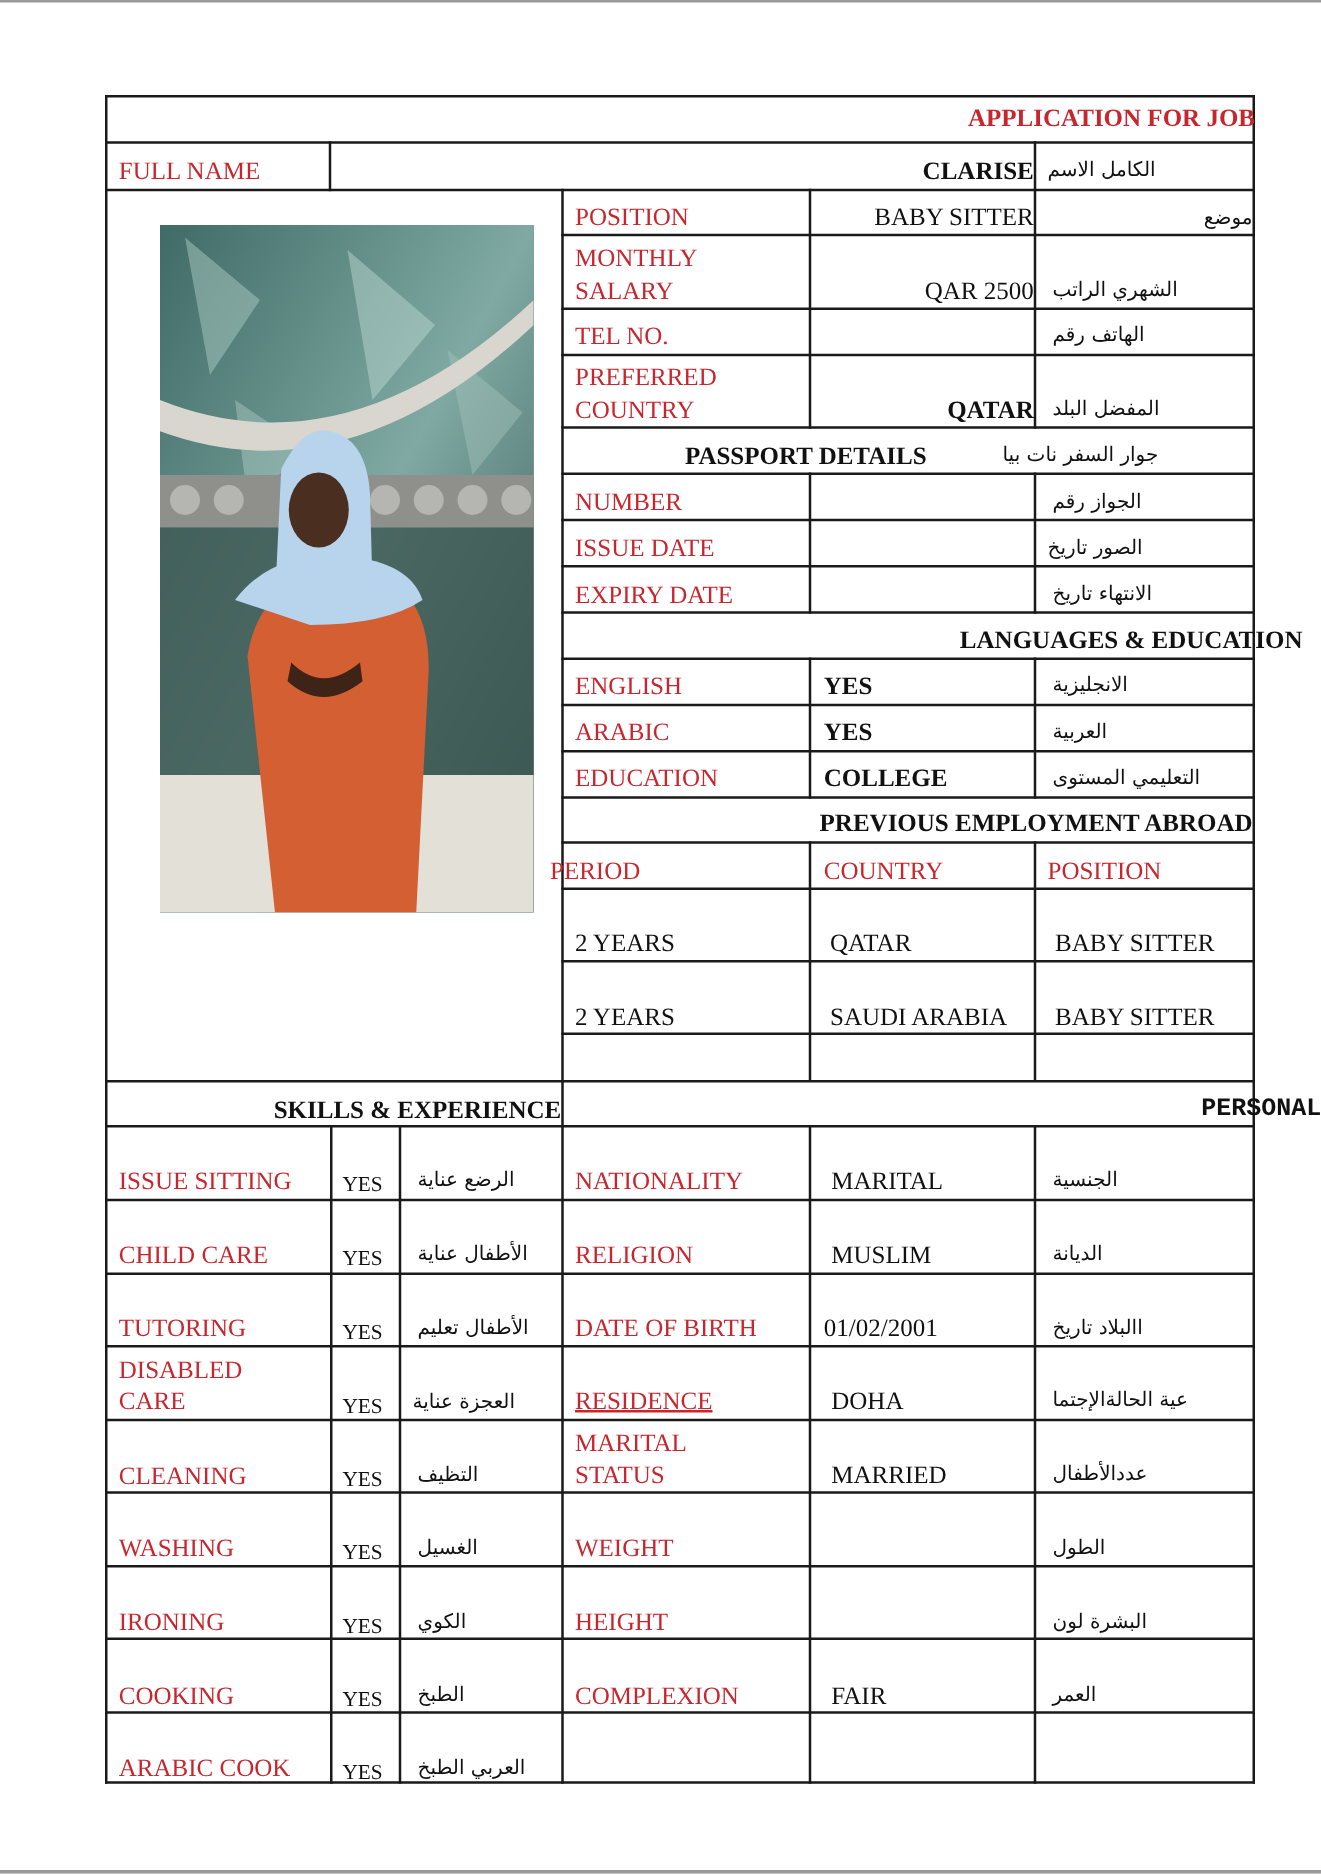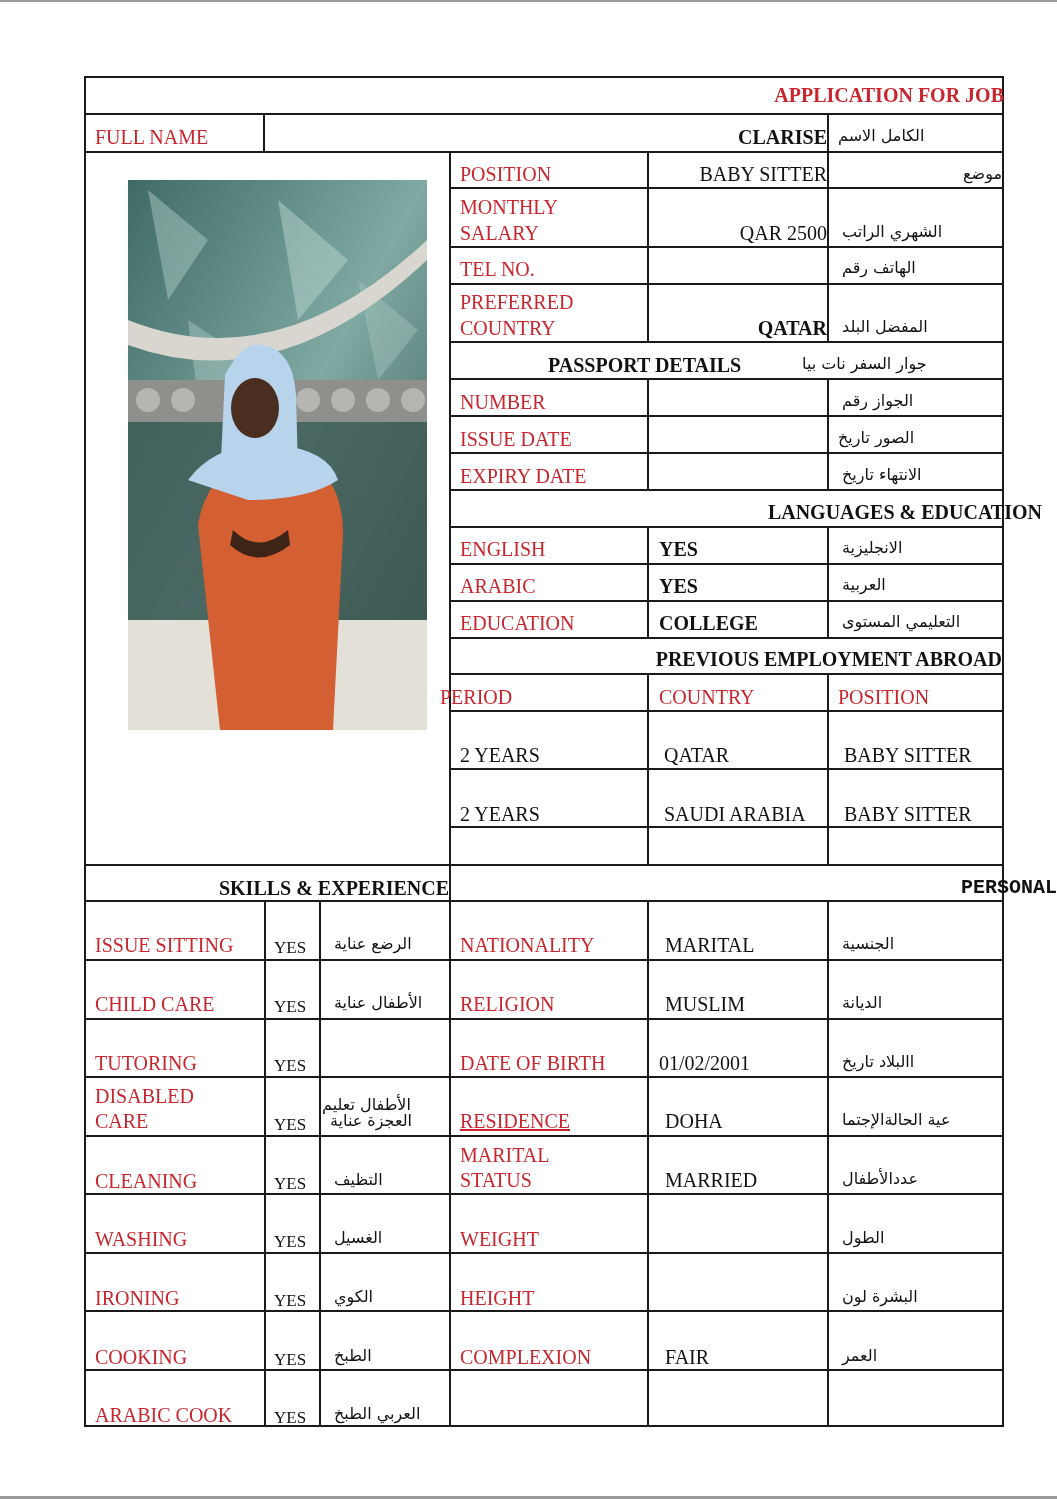--- a/index.html
+++ b/index.html
@@ -210,21 +210,21 @@
       <div class="t ar" style="left:334px;top:933px;">الرضع عناية</div>
     </div>
     <div>
       <div class="t red" style="left:95px;top:993px;">CHILD CARE</div>
       <div class="t" style="left:274px;top:996px;font-size:17px;">YES</div>
       <div class="t ar" style="left:334px;top:992px;">الأطفال عناية</div>
     </div>
     <div>
       <div class="t red" style="left:95px;top:1052px;">TUTORING</div>
       <div class="t" style="left:274px;top:1055px;font-size:17px;">YES</div>
-      <div class="t ar" style="left:322px;top:1051px;margin-top:43px;">الأطفال تعليم</div>
+      <div class="t ar" style="left:334px;top:1051px;">الأطفال تعليم</div>
     </div>
     <div>
       <div class="t red" style="left:95px;top:1085px;">DISABLED</div>
       <div class="t red" style="left:95px;top:1110px;">CARE</div>
       <div class="t" style="left:274px;top:1114px;font-size:17px;">YES</div>
       <div class="t ar" style="left:330px;top:1110px;">العجزة عناية</div>
     </div>
     <div>
       <div class="t red" style="left:95px;top:1170px;">CLEANING</div>
       <div class="t" style="left:274px;top:1173px;font-size:17px;">YES</div>

